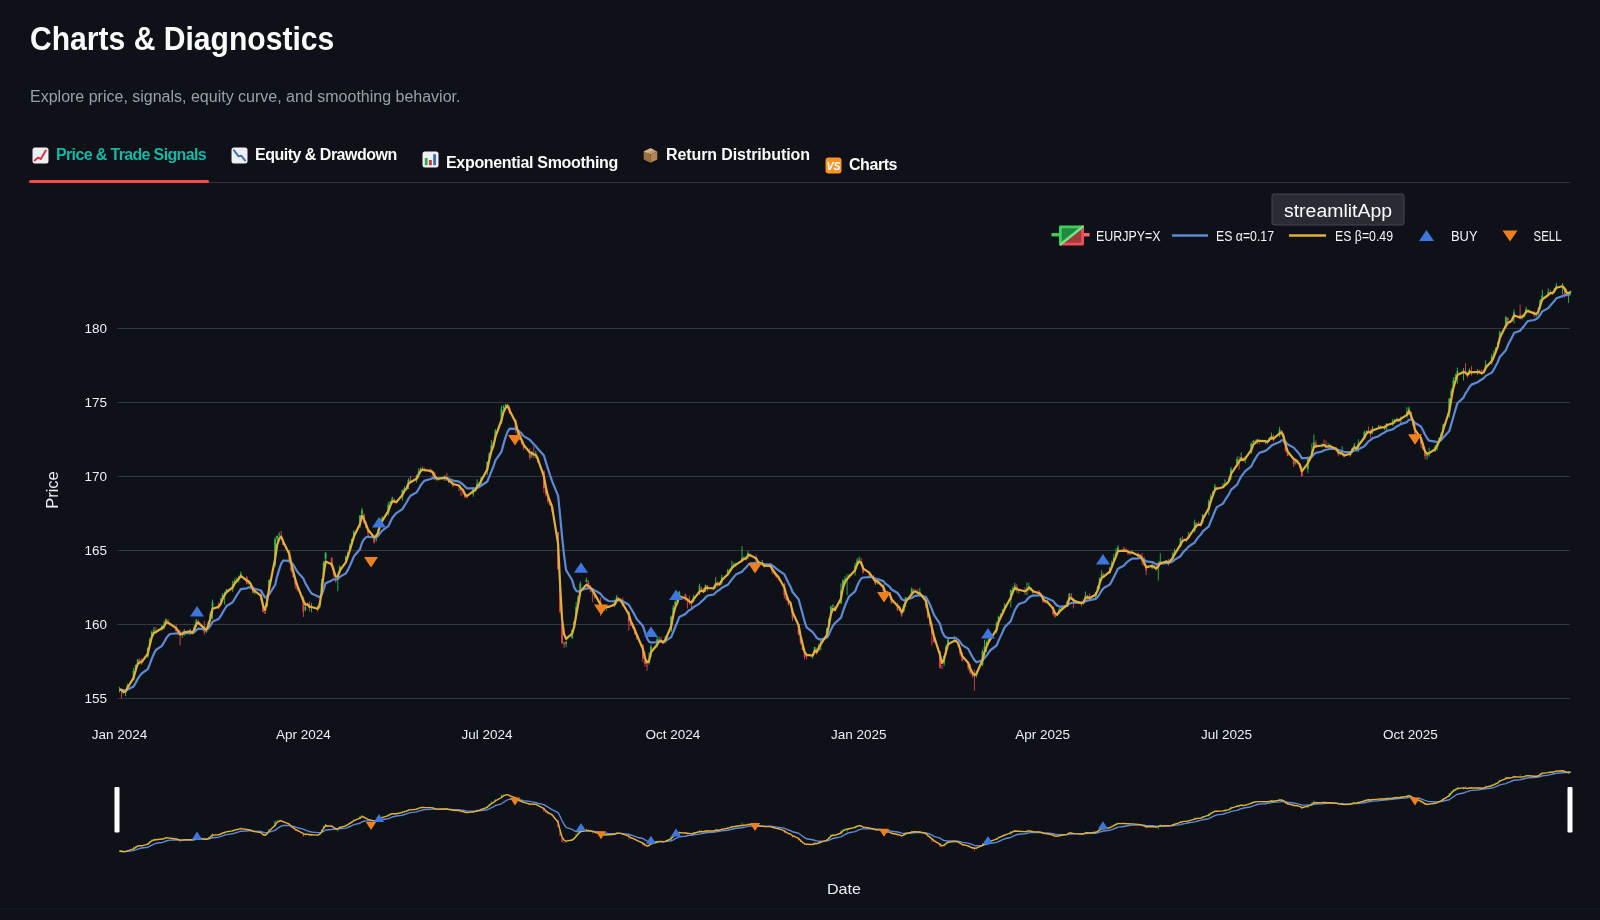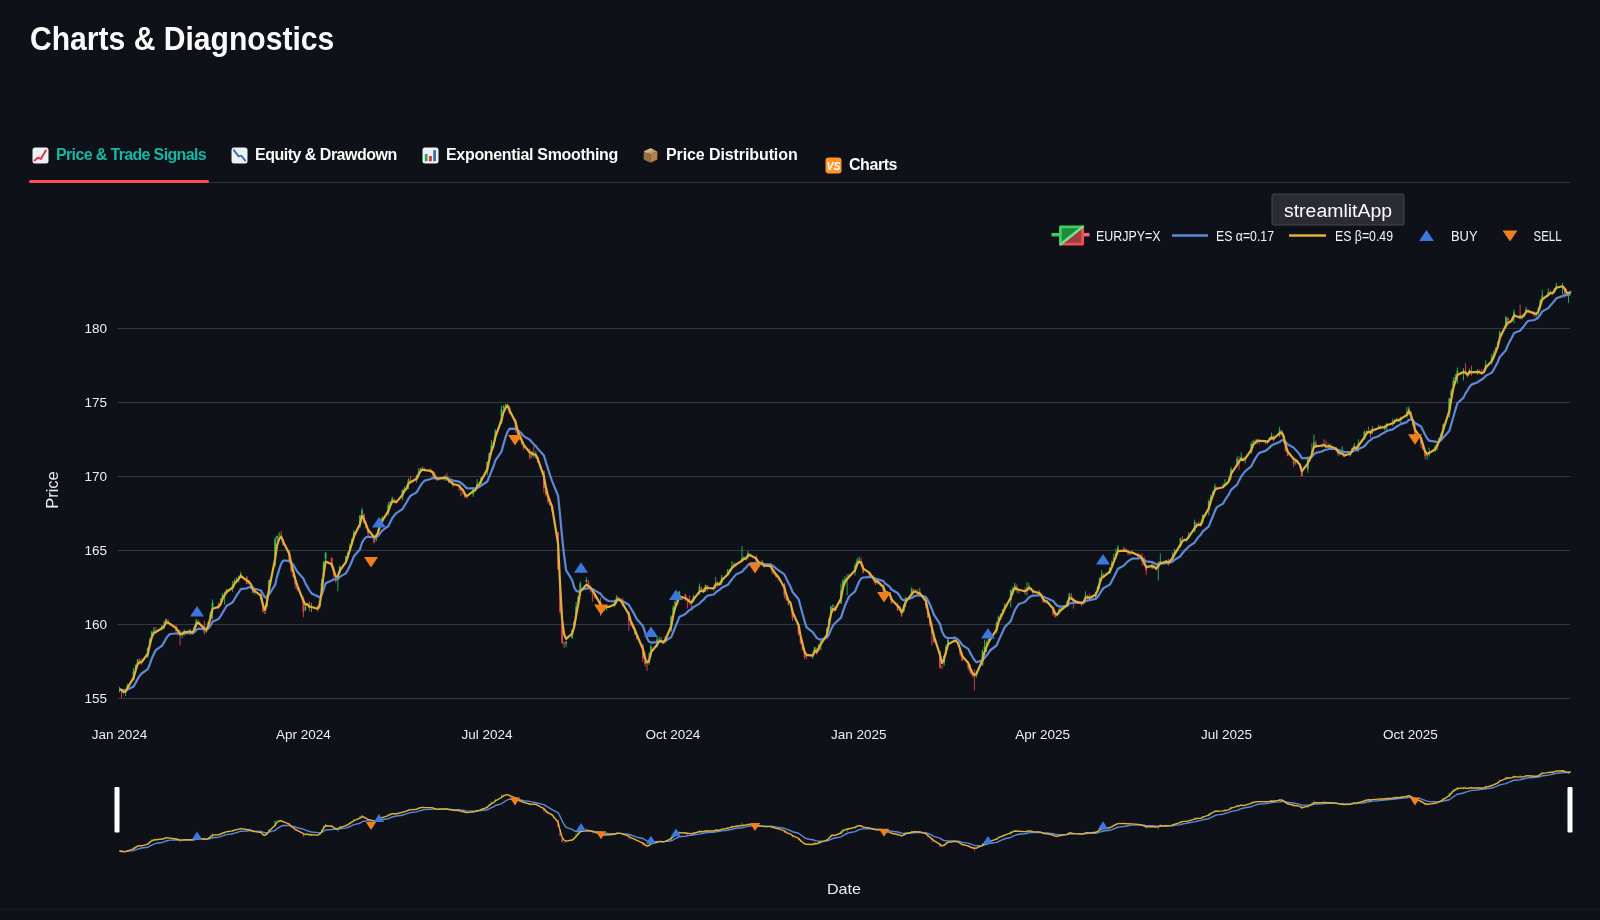--- a/index.html
+++ b/index.html
@@ -1,19 +1,20 @@
 <!DOCTYPE html>
 <html><head><meta charset="utf-8">
 <style>
 html,body{margin:0;padding:0;background:#0e1117;}
 #app{position:relative;width:1600px;height:910px;background:#0e1117;overflow:hidden;
   font-family:"Liberation Sans",sans-serif;}
 </style></head><body>
 <div id="app">
 <div style="position:absolute;left:30px;top:19px;font-size:34px;font-weight:700;color:#fafafa;transform:scaleX(0.885);transform-origin:0 0;white-space:nowrap;">Charts &amp; Diagnostics</div>
+<div style="position:absolute;left:30px;top:88px;font-size:16px;color:#99a0ac;">Explore price, signals, equity curve, and smoothing behavior.</div>
 <div style="position:absolute;left:32px;top:146px;display:flex;align-items:center;white-space:nowrap;">
       <svg width="17" height="17" viewBox="0 0 17 17" style="margin-right:7px;flex:0 0 auto;">
         <rect x="0.5" y="0.5" width="16" height="16" rx="2.5" fill="#eef0f4"></rect>
         <path d="M2.6,13.4 L6.2,10.6 L8.8,12.0 L13.8,3.4" fill="none" stroke="#dd2e44" stroke-width="1.9" stroke-linecap="round" stroke-linejoin="round"></path>
       </svg>
       <span style="font-size:16px;font-weight:600;color:#14b8a6;letter-spacing:-0.65px;">Price &amp; Trade Signals</span>
     </div>
     <div style="position:absolute;left:231px;top:146px;display:flex;align-items:center;white-space:nowrap;">
       <svg width="17" height="17" viewBox="0 0 17 17" style="margin-right:7px;flex:0 0 auto;">
         <rect x="0.5" y="0.5" width="16" height="16" rx="2.5" fill="#eef0f4"></rect>
@@ -21,30 +22,30 @@
       </svg>
       <span style="font-size:16px;font-weight:600;color:#fafafa;letter-spacing:-0.5px;">Equity &amp; Drawdown</span>
     </div>
     <div style="position:absolute;left:422px;top:146px;display:flex;align-items:center;white-space:nowrap;">
       <svg width="17" height="17" viewBox="0 0 17 17" style="margin-right:7px;flex:0 0 auto;">
         <rect x="0.5" y="0.5" width="16" height="16" rx="2.5" fill="#eef0f4"></rect>
         <rect x="2.8" y="7" width="2.8" height="7.2" fill="#2bab43"></rect>
         <rect x="7" y="9" width="2.8" height="5.2" fill="#dd2e44"></rect>
         <rect x="11.2" y="3.2" width="2.8" height="11" fill="#3b6fb5"></rect>
       </svg>
-      <span style="font-size:16px;font-weight:600;color:#fafafa;letter-spacing:-0.32px;">Exponential Smoothing</span>
+      <span style="font-size:16px;font-weight:600;color:#fafafa;letter-spacing:-0.32px;margin-top:8px;">Exponential Smoothing</span>
     </div>
     <div style="position:absolute;left:642px;top:146px;display:flex;align-items:center;white-space:nowrap;">
       <svg width="17" height="17" viewBox="0 0 17 17" style="margin-right:7px;flex:0 0 auto;">
         <path d="M8.5,1.2 L15.3,4.4 L8.5,7.6 L1.7,4.4 Z" fill="#c59a6d"></path>
         <path d="M1.7,4.4 L8.5,7.6 V15.8 L1.7,12.6 Z" fill="#9c6f42"></path>
         <path d="M15.3,4.4 L8.5,7.6 V15.8 L15.3,12.6 Z" fill="#b5834f"></path>
         <path d="M8.5,1.2 L12,2.85 L5.2,6.05 L1.7,4.4 Z" fill="#d7b289"></path>
       </svg>
-      <span style="font-size:16px;font-weight:600;color:#fafafa;letter-spacing:-0.1px;">Price Distribution</span>
+      <span style="font-size:16px;font-weight:600;color:#fafafa;letter-spacing:-0.1px;">Return Distribution</span>
     </div>
     <div style="position:absolute;left:825px;top:146px;display:flex;align-items:center;white-space:nowrap;margin-top:10px;">
       <svg width="17" height="17" viewBox="0 0 17 17" style="margin-right:7px;flex:0 0 auto;">
         <rect x="0.5" y="0.5" width="16" height="16" rx="3" fill="#fe9526"></rect>
         <text x="8.6" y="12.6" font-size="10.5" font-weight="bold" font-style="italic" fill="#ffffff" text-anchor="middle" font-family="Liberation Sans,sans-serif">VS</text>
       </svg>
       <span style="font-size:16px;font-weight:600;color:#fafafa;letter-spacing:-0.45px;">Charts</span>
     </div>
 <div style="position:absolute;left:29px;top:182px;width:1541px;height:1px;background:#31343f;"></div>
 <div style="position:absolute;left:29px;top:180px;width:180px;height:3px;background:#ff4b4b;border-radius:2px;"></div>

